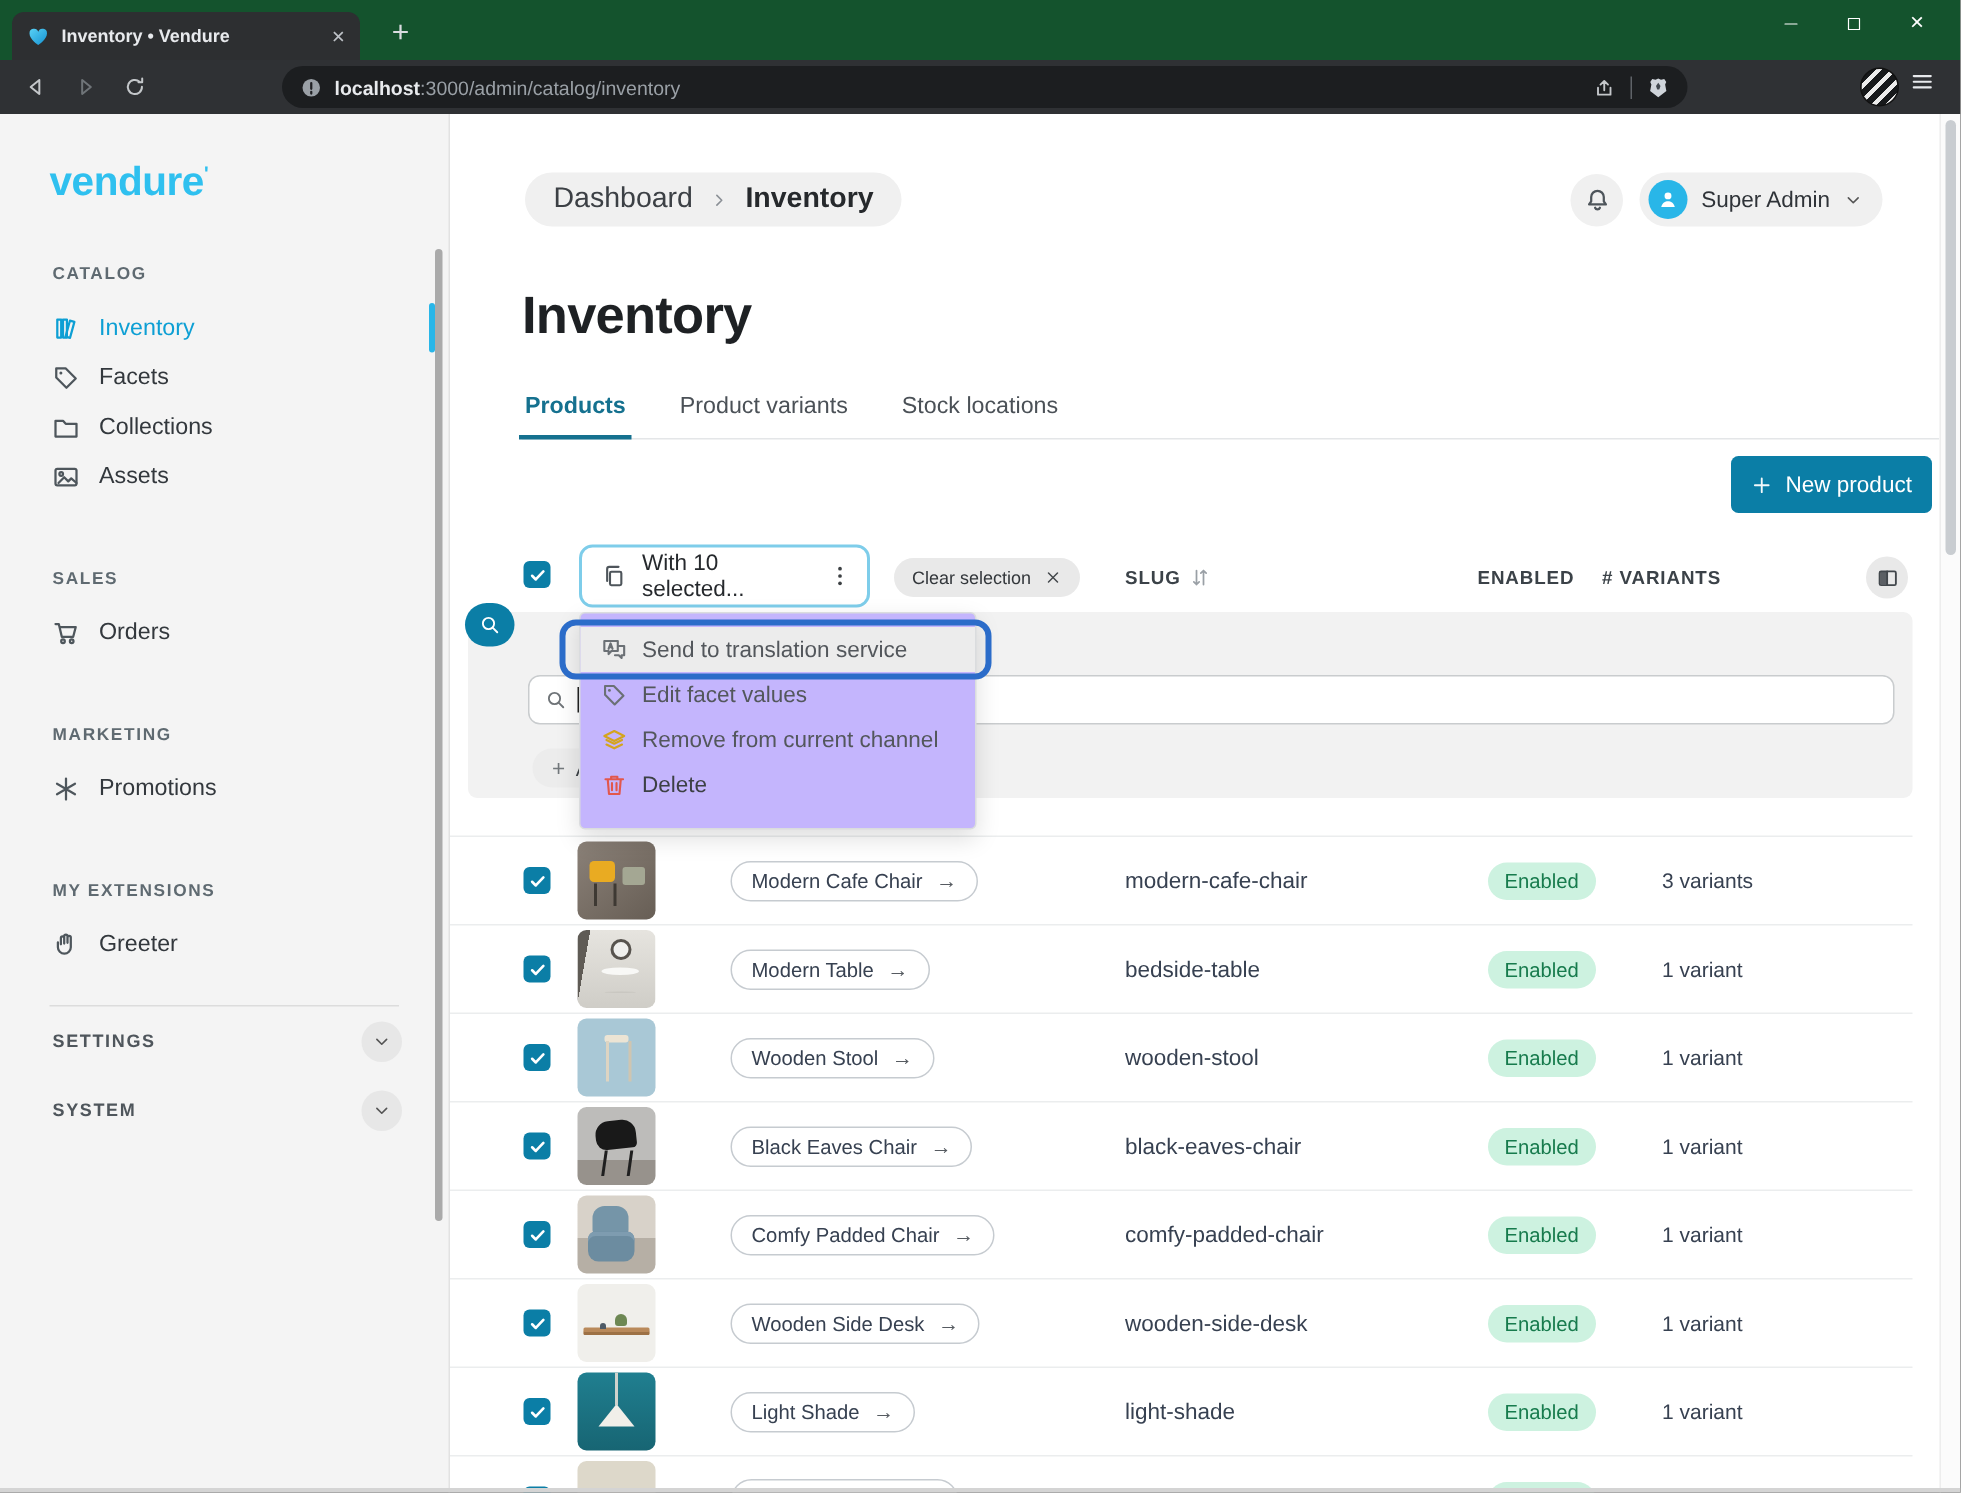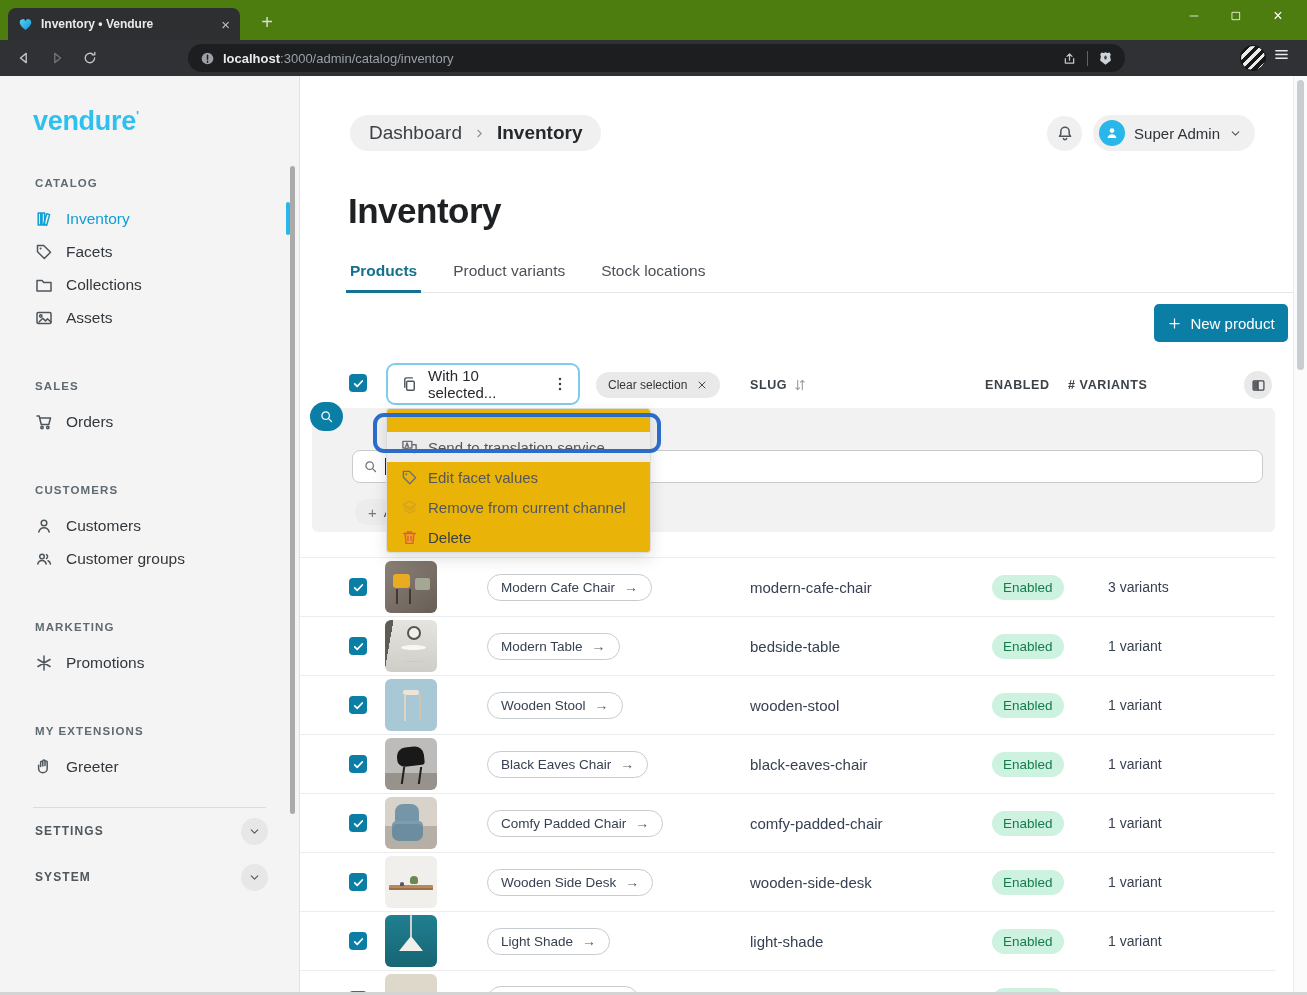--- a/index.html
+++ b/index.html
@@ -4,21 +4,21 @@
 <style>
   * { margin:0; padding:0; box-sizing:border-box; }
   html,body { background:#4a4a4a; }
   .window { position:relative; width:1307px; height:995px; background:#fff;
     font-family:"Liberation Sans", sans-serif; overflow:hidden; }
 
   .icon { display:inline-flex; flex:none; }
   .icon svg { width:100%; height:100%; display:block; }
 
   
-  .tabstrip { position:absolute; left:0; top:0; right:0; height:40px; background:#4d7c0f; }
+  .tabstrip { position:absolute; left:0; top:0; right:0; height:40px; background:#14532d; }
   .btab { position:absolute; left:8px; top:8px; width:232px; height:32px; background:#2d2f31;
     border-radius:8px 8px 0 0; display:flex; align-items:center; gap:8px; padding:0 10px;
     color:#e8eaed; font-size:12px; }
   .btab .fav { width:15px; height:15px; }
   .btab-title { flex:1; white-space:nowrap; overflow:hidden; font-weight:600; }
   .btab-close { color:#bdc1c6; font-size:15px; line-height:1; cursor:pointer; }
   .newtab-btn { position:absolute; left:254px; top:9px; width:26px; height:26px; color:#dadce0;
     font-size:20px; display:flex; align-items:center; justify-content:center; cursor:pointer; }
   .win-controls { position:absolute; right:8px; top:1px; display:flex; align-items:center; height:30px; }
   .win-btn { width:42px; height:28px; display:flex; align-items:center; justify-content:center; color:#fff; }
@@ -145,23 +145,23 @@
   .search-box { position:absolute; left:52px; top:374px; width:911px; height:33px; background:#fff;
     border:1px solid #c9ccce; border-radius:8px; display:flex; align-items:center; padding:0 10px;
     gap:7px; color:#6f7478; z-index:1; cursor:text; }
   .search-box .icon { width:15px; height:15px; }
   .caret { width:1.5px; height:17px; background:#222; }
   .add-filter { position:absolute; left:55px; top:423px; height:26px; background:#ececec;
     border-radius:13px; display:flex; align-items:center; gap:7px; padding:0 13px; font-size:13.5px;
     color:#3d4247; z-index:1; cursor:pointer; }
   .add-filter .plus { color:#73787c; font-size:15px; }
 
-  .dropdown { position:absolute; left:86px; top:332px; width:265px; height:145px; background:#eab308;
+  .dropdown { position:absolute; left:86px; top:332px; width:265px; height:145px; background:#c4b5fd;
     border:1px solid #dadcde; border-radius:4px; box-shadow:0 6px 16px rgba(0,0,0,.13); z-index:5;
-    padding-top:23px; }
+    padding-top:9px; }
   .menu-item { display:flex; align-items:center; gap:10px; height:30px; padding:0 14px; font-size:15px;
     color:#53575c; cursor:pointer; white-space:nowrap; }
   .menu-item.hover { background:#ececec; }
   .menu-item .icon { width:17px; height:17px; color:#6b7075; }
   .menu-item .icon-layers-icon { color:var(--layers_yellow,#d4a41e); }
   .menu-item .icon-trash-icon { color:var(--danger,#e2574c); }
   .menu-item.danger { color:#3c4044; }
   .hl-box { position:absolute; left:73px; top:337px; width:288px; height:40px;
     border:4px solid var(--highlight_blue,#2b6cc9); border-radius:11px; z-index:6; pointer-events:none; }
 
@@ -365,42 +365,20 @@
               <svg viewBox="0 0 18 18" fill="none" stroke="currentColor" stroke-width="1.5" stroke-linecap="round" stroke-linejoin="round">
                 <path d="M2 3h2.2l2 8.5h7.6l1.7-6.5H5"></path>
                 <circle cx="7" cy="14.5" r="1.2"></circle>
                 <circle cx="12.8" cy="14.5" r="1.2"></circle>
               </svg>
             </span>
             <span>Orders</span>
           </div>
         </div>
         <div class="side-section">
-          <div class="side-label">CUSTOMERS</div>
-          <div class="side-item">
-            <span class="icon icon-user-icon">
-              <svg viewBox="0 0 18 18" fill="none" stroke="currentColor" stroke-width="1.5" stroke-linecap="round" stroke-linejoin="round">
-                <circle cx="9" cy="6" r="2.8"></circle>
-                <path d="M3.8 15c.8-3 2.8-4.3 5.2-4.3s4.4 1.3 5.2 4.3"></path>
-              </svg>
-            </span>
-            <span>Customers</span>
-          </div>
-          <div class="side-item">
-            <span class="icon icon-users-icon">
-              <svg viewBox="0 0 18 18" fill="none" stroke="currentColor" stroke-width="1.5" stroke-linecap="round" stroke-linejoin="round">
-                <circle cx="7" cy="6.5" r="2.3"></circle>
-                <path d="M2.8 14c.6-2.4 2.2-3.5 4.2-3.5s3.6 1.1 4.2 3.5"></path>
-                <path d="M11.5 4.6a2.3 2.3 0 0 1 0 3.9M13 10.8c1.3.5 2.1 1.6 2.5 3.2"></path>
-              </svg>
-            </span>
-            <span>Customer groups</span>
-          </div>
-        </div>
-        <div class="side-section">
           <div class="side-label">MARKETING</div>
           <div class="side-item">
             <span class="icon icon-sparkle-icon">
               <svg viewBox="0 0 18 18" fill="none" stroke="currentColor" stroke-width="1.5" stroke-linecap="round" stroke-linejoin="round">
                 <path d="M9 2v14M3 5.5l12 7M15 5.5l-12 7"></path>
               </svg>
             </span>
             <span>Promotions</span>
           </div>
         </div>

